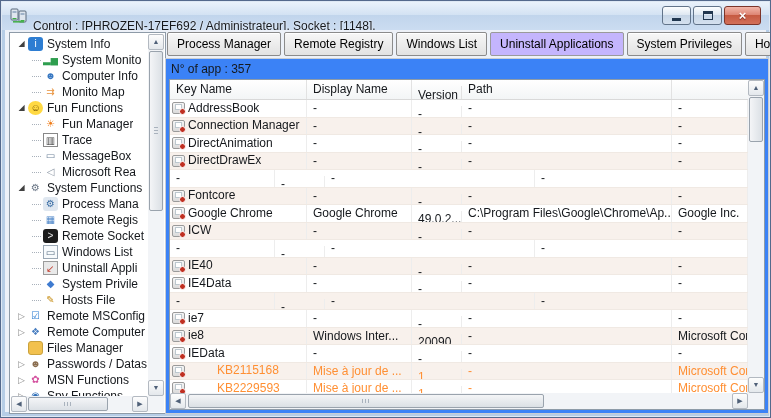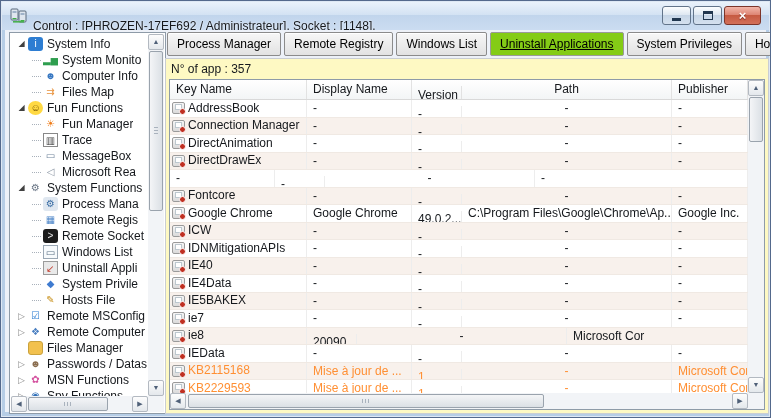--- a/index.html
+++ b/index.html
@@ -85,48 +85,48 @@
   .tree-corner{ right:1px; bottom:1px; }
 
   
   .tabbar{ position:absolute; left:166px; top:31px; height:24px; display:flex; gap:3px; }
   .tab{
     height:24px; padding:0 9px; font-size:12px; font-family:inherit; color:#000;
     background:linear-gradient(#f7f7f7,#e2e2e2);
     border:1px solid #8b8b8b; border-radius:2px;
     box-shadow:inset 0 1px 0 #ffffff; cursor:default; white-space:nowrap;
   }
-  .tab.active{ background:#84cc16; box-shadow:none; border-color:#9a9a9a;text-decoration:underline; }
+  .tab.active{ background:#c4b5fd; box-shadow:none; border-color:#9a9a9a; }
 
   
   .content-panel{
     position:absolute; left:164px; top:57px; width:604px; height:356px;
-    background:#fef9c3; border:1px solid #c9cdd3;
+    background:#3b82f6; border:1px solid #c9cdd3;
   }
   .count-label{ position:absolute; left:5px; top:3px; }
 
   .listview{
     position:absolute; left:3px; top:20px; right:3px; bottom:3px;
     border:1px solid #8e9ba8; background:#fff; overflow:hidden;
   }
   .lv-header{
     position:absolute; left:0; top:0; right:16px; height:20px;
     background:linear-gradient(#ffffff,#f3f5f6);
     border-bottom:1px solid #d9d9d9; display:flex;
   }
   .hc{ padding:0 6px; line-height:19px; border-right:1px solid #e2e2e2; overflow:hidden; white-space:nowrap; flex:0 0 auto; }
-  .c0{ width:137px; } .c1{ width:105px; } .c2{ width:50px;margin-top:6px; } .c3{ width:210px;text-align:center; } .c4{ flex:1 1 auto; min-width:0; }
+  .c0{ width:137px; } .c1{ width:105px; } .c2{ width:50px;margin-top:6px; } .c3{ width:210px; } .c4{ flex:1 1 auto; min-width:0; }
 
   .lv-rows{ position:absolute; left:0; top:20px; right:16px; bottom:16px; overflow:hidden; }
   .lv-row{ display:flex; height:17.5px; line-height:17px; border-bottom:1px solid #f0e9e3; cursor:default; }
   .lv-row:nth-child(even){ background:#f8f1ec; }
   .cell{ padding:0 6px; border-right:1px solid #ededed; overflow:hidden; white-space:nowrap; flex:0 0 auto; }
   .cell.c0{ display:flex; align-items:center; padding-left:2px; }
   .cell.c4{ flex:1 1 auto; }
-  .lv-row.highlight .cell{ color:#ff8f33; }
+  .lv-row.highlight .cell{ color:#ff8f33;gap:29px; }
 
   .app-icon{
     position:relative; width:13px; height:12px; flex:0 0 auto; margin-right:3px;
     border:1px solid #9a9a9a; border-radius:2px;
     background:linear-gradient(#f6f6f6,#dadada);
   }
   .app-icon::before{ content:""; position:absolute; left:2px; right:2px; top:1px; bottom:3px; background:#fff; border:1px solid #bcc7ce; }
   .app-icon::after{
     content:""; position:absolute; right:-2px; bottom:-2px; width:5px; height:5px;
     border-radius:50%; background:#c03022; border:1px solid #fff;
@@ -181,21 +181,21 @@
     <span class="tree-label">System Monito</span>
   </div>
         <div class="tree-item lv1 st-leaf">
 
     <span class="tree-icon js-icon" style="color: rgb(56, 120, 194);">☻</span>
     <span class="tree-label">Computer Info</span>
   </div>
         <div class="tree-item lv1 st-leaf">
 
     <span class="tree-icon js-icon" style="color: rgb(232, 145, 58);">⇉</span>
-    <span class="tree-label">Files Map</span>
+    <span class="tree-label">Monito Map</span>
   </div>
         <div class="tree-item lv0 st-expanded">
     <span class="tree-expander">◢</span>
     <span class="tree-icon js-icon" style="color: rgb(122, 88, 0); background: rgb(255, 217, 67); border-radius: 50%;">☺</span>
     <span class="tree-label">Fun Functions</span>
   </div>
         <div class="tree-item lv1 st-leaf">
 
     <span class="tree-icon js-icon" style="color: rgb(239, 125, 26);">☀</span>
     <span class="tree-label">Fun Manager</span>
@@ -323,21 +323,20 @@
 
   <div class="content-panel">
     <div class="count-label">N° of app : 357</div>
 
     <div class="listview">
       <div class="lv-header">
         <div class="hc c0">Key Name</div>
         <div class="hc c1">Display Name</div>
         <div class="hc c2">Version</div>
         <div class="hc c3">Path</div>
-        <div class="hc c4">Publisher</div>
       </div>
 
       <div class="lv-rows">
           <div class="lv-row">
     <span class="cell c0">
       <span class="app-icon"></span>
       <span>AddressBook</span>
     </span>
     <span class="cell c1">-</span>
     <span class="cell c2">-</span>
@@ -404,24 +403,20 @@
     <span class="cell c0">
       <span class="app-icon"></span>
       <span>ICW</span>
     </span>
     <span class="cell c1">-</span>
     <span class="cell c2">-</span>
     <span class="cell c3">-</span>
     <span class="cell c4">-</span>
   </div>
           <div class="lv-row">
-    <span class="cell c0">
-      <span class="app-icon"></span>
-      <span>IDNMitigationAPIs</span>
-    </span>
     <span class="cell c1">-</span>
     <span class="cell c2">-</span>
     <span class="cell c3">-</span>
     <span class="cell c4">-</span>
   </div>
           <div class="lv-row">
     <span class="cell c0">
       <span class="app-icon"></span>
       <span>IE40</span>
     </span>
@@ -434,44 +429,41 @@
     <span class="cell c0">
       <span class="app-icon"></span>
       <span>IE4Data</span>
     </span>
     <span class="cell c1">-</span>
     <span class="cell c2">-</span>
     <span class="cell c3">-</span>
     <span class="cell c4">-</span>
   </div>
           <div class="lv-row">
-    <span class="cell c0">
-      <span class="app-icon"></span>
-      <span>IE5BAKEX</span>
-    </span>
     <span class="cell c1">-</span>
     <span class="cell c2">-</span>
     <span class="cell c3">-</span>
     <span class="cell c4">-</span>
   </div>
           <div class="lv-row">
     <span class="cell c0">
       <span class="app-icon"></span>
       <span>ie7</span>
     </span>
     <span class="cell c1">-</span>
     <span class="cell c2">-</span>
     <span class="cell c3">-</span>
     <span class="cell c4">-</span>
   </div>
           <div class="lv-row">
     <span class="cell c0">
       <span class="app-icon"></span>
       <span>ie8</span>
     </span>
+    <span class="cell c1">Windows Inter...</span>
     <span class="cell c2">20090...</span>
     <span class="cell c3">-</span>
     <span class="cell c4">Microsoft Cor</span>
   </div>
           <div class="lv-row">
     <span class="cell c0">
       <span class="app-icon"></span>
       <span>IEData</span>
     </span>
     <span class="cell c1">-</span>

